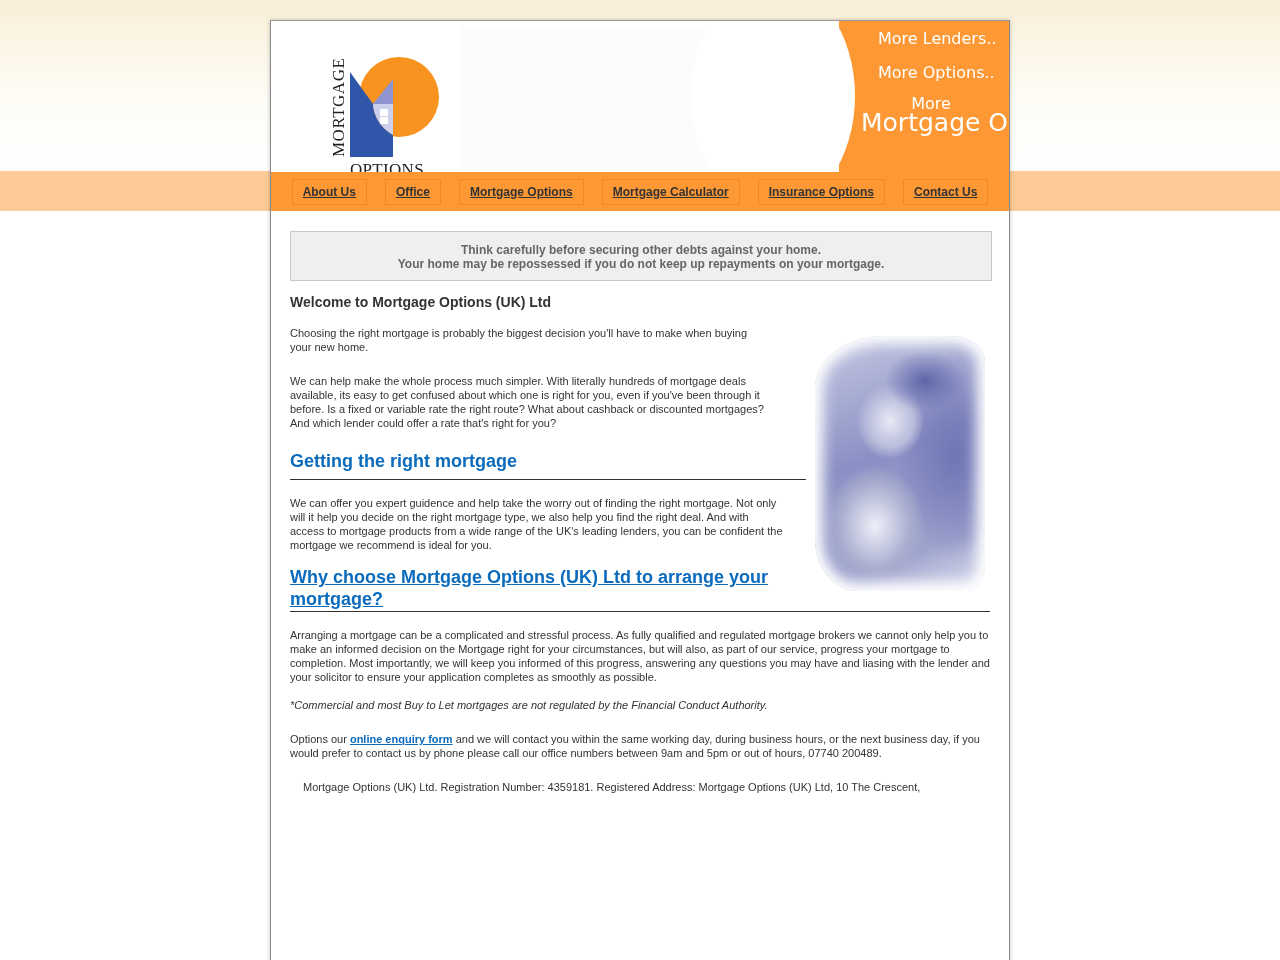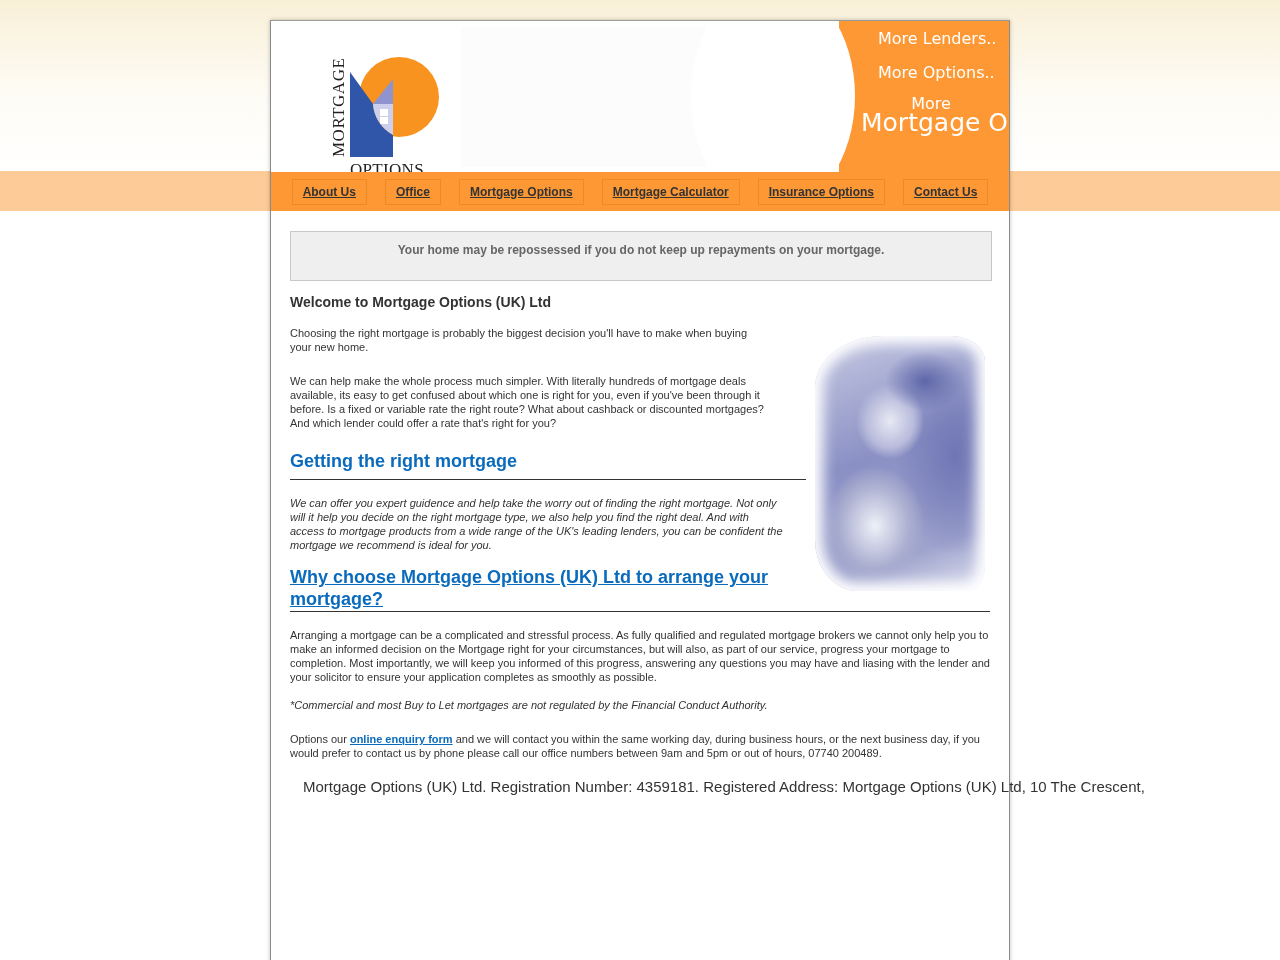--- a/index.html
+++ b/index.html
@@ -103,21 +103,21 @@
       font-size: 18px; font-weight: bold; color: #0a6bbd; line-height: 22px;
       border-bottom: 1px solid #333;
     }
     .h2-a { width: 516px; padding-bottom: 7px; margin-top: 20px; }
     .h2-b { width: 700px; padding-bottom: 1px; margin-top: 14px; }
     .h2-b span { display: block; width: 480px; text-decoration: underline; }
     ul.services { margin: 14px 0 0 40px; list-style: square; }
     ul.services li { font-size: 11px; line-height: 19px; color: #333; }
     .note { font-style: italic; margin-top: 14px; }
     a.enquiry { color: #0a6bbd; font-weight: bold; text-decoration: underline; }
-    .footer-line { font-size: 15px; line-height: 14px; margin-top: 20px; padding-left: 13px; white-space: nowrap; }
+    .footer-line { font-size: 11px; line-height: 14px; margin-top: 20px; padding-left: 13px; white-space: nowrap; }
   </style>
 </head>
 <body>
 
 <div class="bg-top"></div>
 <div class="bg-band"></div>
 
 <div class="page">
   <div class="header">
     <div class="header-mid"></div>
@@ -148,32 +148,33 @@
     <a>About Us</a>
     <a>Office</a>
     <a>Mortgage Options</a>
     <a>Mortgage Calculator</a>
     <a>Insurance Options</a>
     <a>Contact Us</a>
   </nav>
 
   <div class="content">
     <div class="warning">
+      <div>Think carefully before securing other debts against your home.</div>
       <div>Your home may be repossessed if you do not keep up repayments on your mortgage.</div>
     </div>
 
     <div class="photo"></div>
 
     <h1 class="welcome">Welcome to Mortgage Options (UK) Ltd</h1>
 
     <p class="p-narrow" style="margin-top:13px;width:470px;">Choosing the right mortgage is probably the biggest decision you'll have to make when buying your new home.</p>
     <p class="p-narrow" style="margin-top:20px;">We can help make the whole process much simpler. With literally hundreds of mortgage deals available, its easy to get confused about which one is right for you, even if you've been through it before. Is a fixed or variable rate the right route? What about cashback or discounted mortgages? And which lender could offer a rate that's right for you?</p>
 
     <h2 class="h2-a">Getting the right mortgage</h2>
-    <p class="p-narrow" style="margin-top:16px;font-style:italic;">We can offer you expert guidence and help take the worry out of finding the right mortgage. Not only will it help you decide on the right mortgage type, we also help you find the right deal. And with access to mortgage products from a wide range of the UK's leading lenders, you can be confident the mortgage we recommend is ideal for you.</p>
+    <p class="p-narrow" style="margin-top:16px;">We can offer you expert guidence and help take the worry out of finding the right mortgage. Not only will it help you decide on the right mortgage type, we also help you find the right deal. And with access to mortgage products from a wide range of the UK's leading lenders, you can be confident the mortgage we recommend is ideal for you.</p>
 
     <h2 class="h2-b">
       <span>Why choose Mortgage Options (UK) Ltd to arrange your mortgage?</span>
     </h2>
     <p style="margin-top:16px;width:702px;">Arranging a mortgage can be a complicated and stressful process. As fully qualified and regulated mortgage brokers we cannot only help you to make an informed decision on the Mortgage right for your circumstances, but will also, as part of our service, progress your mortgage to completion. Most importantly, we will keep you informed of this progress, answering any questions you may have and liasing with the lender and your solicitor to ensure your application completes as smoothly as possible.</p>
 
 
     <p class="note">*Commercial and most Buy to Let mortgages are not regulated by the Financial Conduct Authority.</p>
 
     <p style="margin-top:20px;width:690px;"><span>Options our </span><a class="enquiry">online enquiry form</a><span> and we will contact you within the same working day, during business hours, or the next business day, if you would prefer to contact us by phone please call our office numbers between 9am and 5pm or out of hours, 07740 200489.</span></p>

